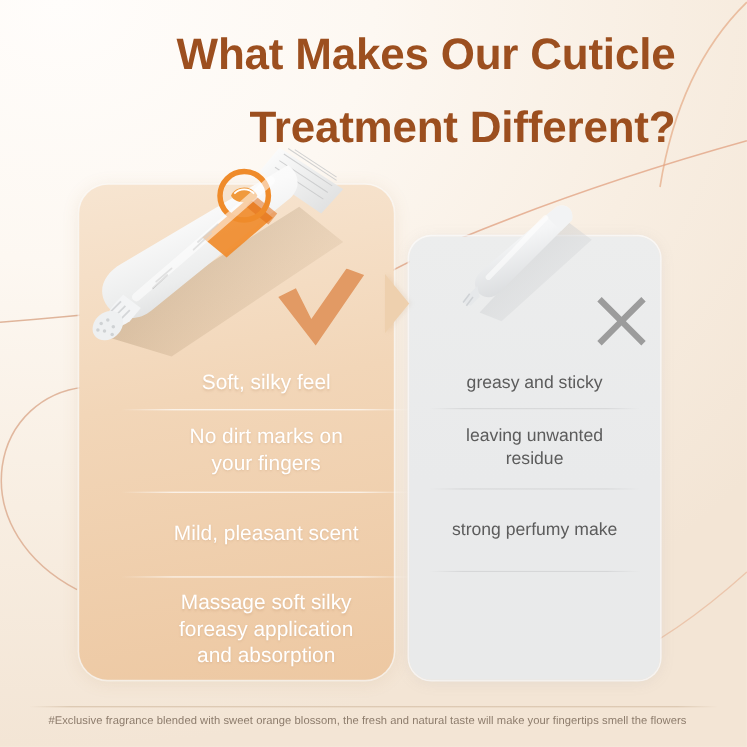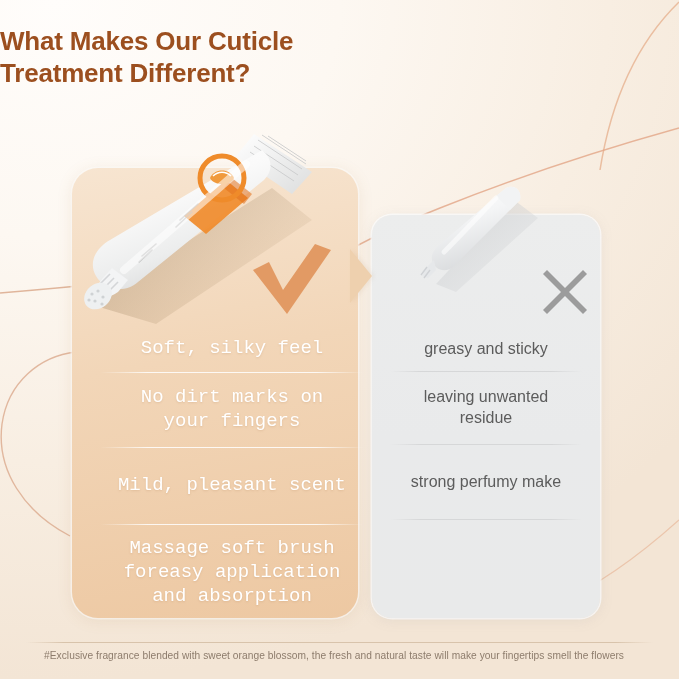--- a/index.html
+++ b/index.html
@@ -11,46 +11,46 @@
   #stage{
     position:relative;width:679px;height:679px;overflow:hidden;
     background:
       radial-gradient(120% 100% at 8% 0%, #fffdfb 0%, #fdf8f2 35%, #f8eee2 68%, #f3e5d5 100%);
   }
   
   .bg-deco{position:absolute;left:0;top:0;width:679px;height:679px;pointer-events:none;}
   
   .title{
     position:absolute;left:0;top:26px;width:614px;
-    text-align:left;color:#9c4f1f;
-    font-size:26px;font-weight:700;line-height:1.22;
+    text-align:right;color:#9c4f1f;
+    font-size:40px;font-weight:700;line-height:1.22;
     letter-spacing:-0.2px;
   }
-  .title .l2{display:block;}
+  .title .l2{display:block;margin-top:17px;}
   
   .panel-left{
     position:absolute;left:72px;top:168px;width:286px;height:450px;
     background:linear-gradient(170deg,#f7e5d1 0%,#f2d6b8 42%,#edc8a2 100%);
     border-radius:26px;
     box-shadow:0 2px 16px rgba(170,120,70,.13), 0 0 0 1.5px rgba(255,255,255,.65);
   }
   .panel-left-point{
     position:absolute;left:350px;top:249px;width:0;height:0;
     border-top:27px solid transparent;
     border-bottom:27px solid transparent;
     border-left:22px solid #eed0ae;
     filter:drop-shadow(2px 0 2px rgba(170,120,70,.10));
   }
   .panel-right{
     position:absolute;left:372px;top:215px;width:228px;height:403px;
     background:linear-gradient(180deg,#eceded 0%,#e9eaeb 55%,#e9eaea 100%);
     border-radius:20px;
     box-shadow:0 2px 14px rgba(140,140,145,.13), 0 0 0 1.5px rgba(255,255,255,.8);
   }
-  .left-list{position:absolute;left:72px;top:326px;width:320px;font-family:Liberation Mono, monospace;}
+  .left-list{position:absolute;left:82px;top:326px;width:320px;}
   .right-list{position:absolute;left:372px;top:327px;width:228px;}
   .row{
     display:flex;align-items:center;justify-content:center;
     text-align:center;box-sizing:border-box;
   }
   .left-list .row{
     color:#ffffff;font-size:19px;line-height:1.25;padding:0 18px;
     text-shadow:0 1px 2px rgba(180,130,90,.25);
   }
   .right-list .row{
@@ -198,21 +198,21 @@
   </svg>
 
   <div class="left-list">
     <div class="row" style="height:46px">Soft, silky feel</div>
     <div class="sep-left"></div>
     <div class="row" style="height:74px;white-space:pre-line">No dirt marks on
 your fingers</div>
     <div class="sep-left"></div>
     <div class="row" style="height:76px">Mild, pleasant scent</div>
     <div class="sep-left"></div>
-    <div class="row" style="height:96px;white-space:pre-line">Massage soft brush
+    <div class="row" style="height:96px;white-space:pre-line">Massage soft silky
 foreasy application
 and absorption</div>
   </div>
 
   <div class="right-list">
     <div class="row" style="height:44px">greasy and sticky</div>
     <div class="sep-right"></div>
     <div class="row" style="height:72px;white-space:pre-line">leaving unwanted
 residue</div>
     <div class="sep-right"></div>

